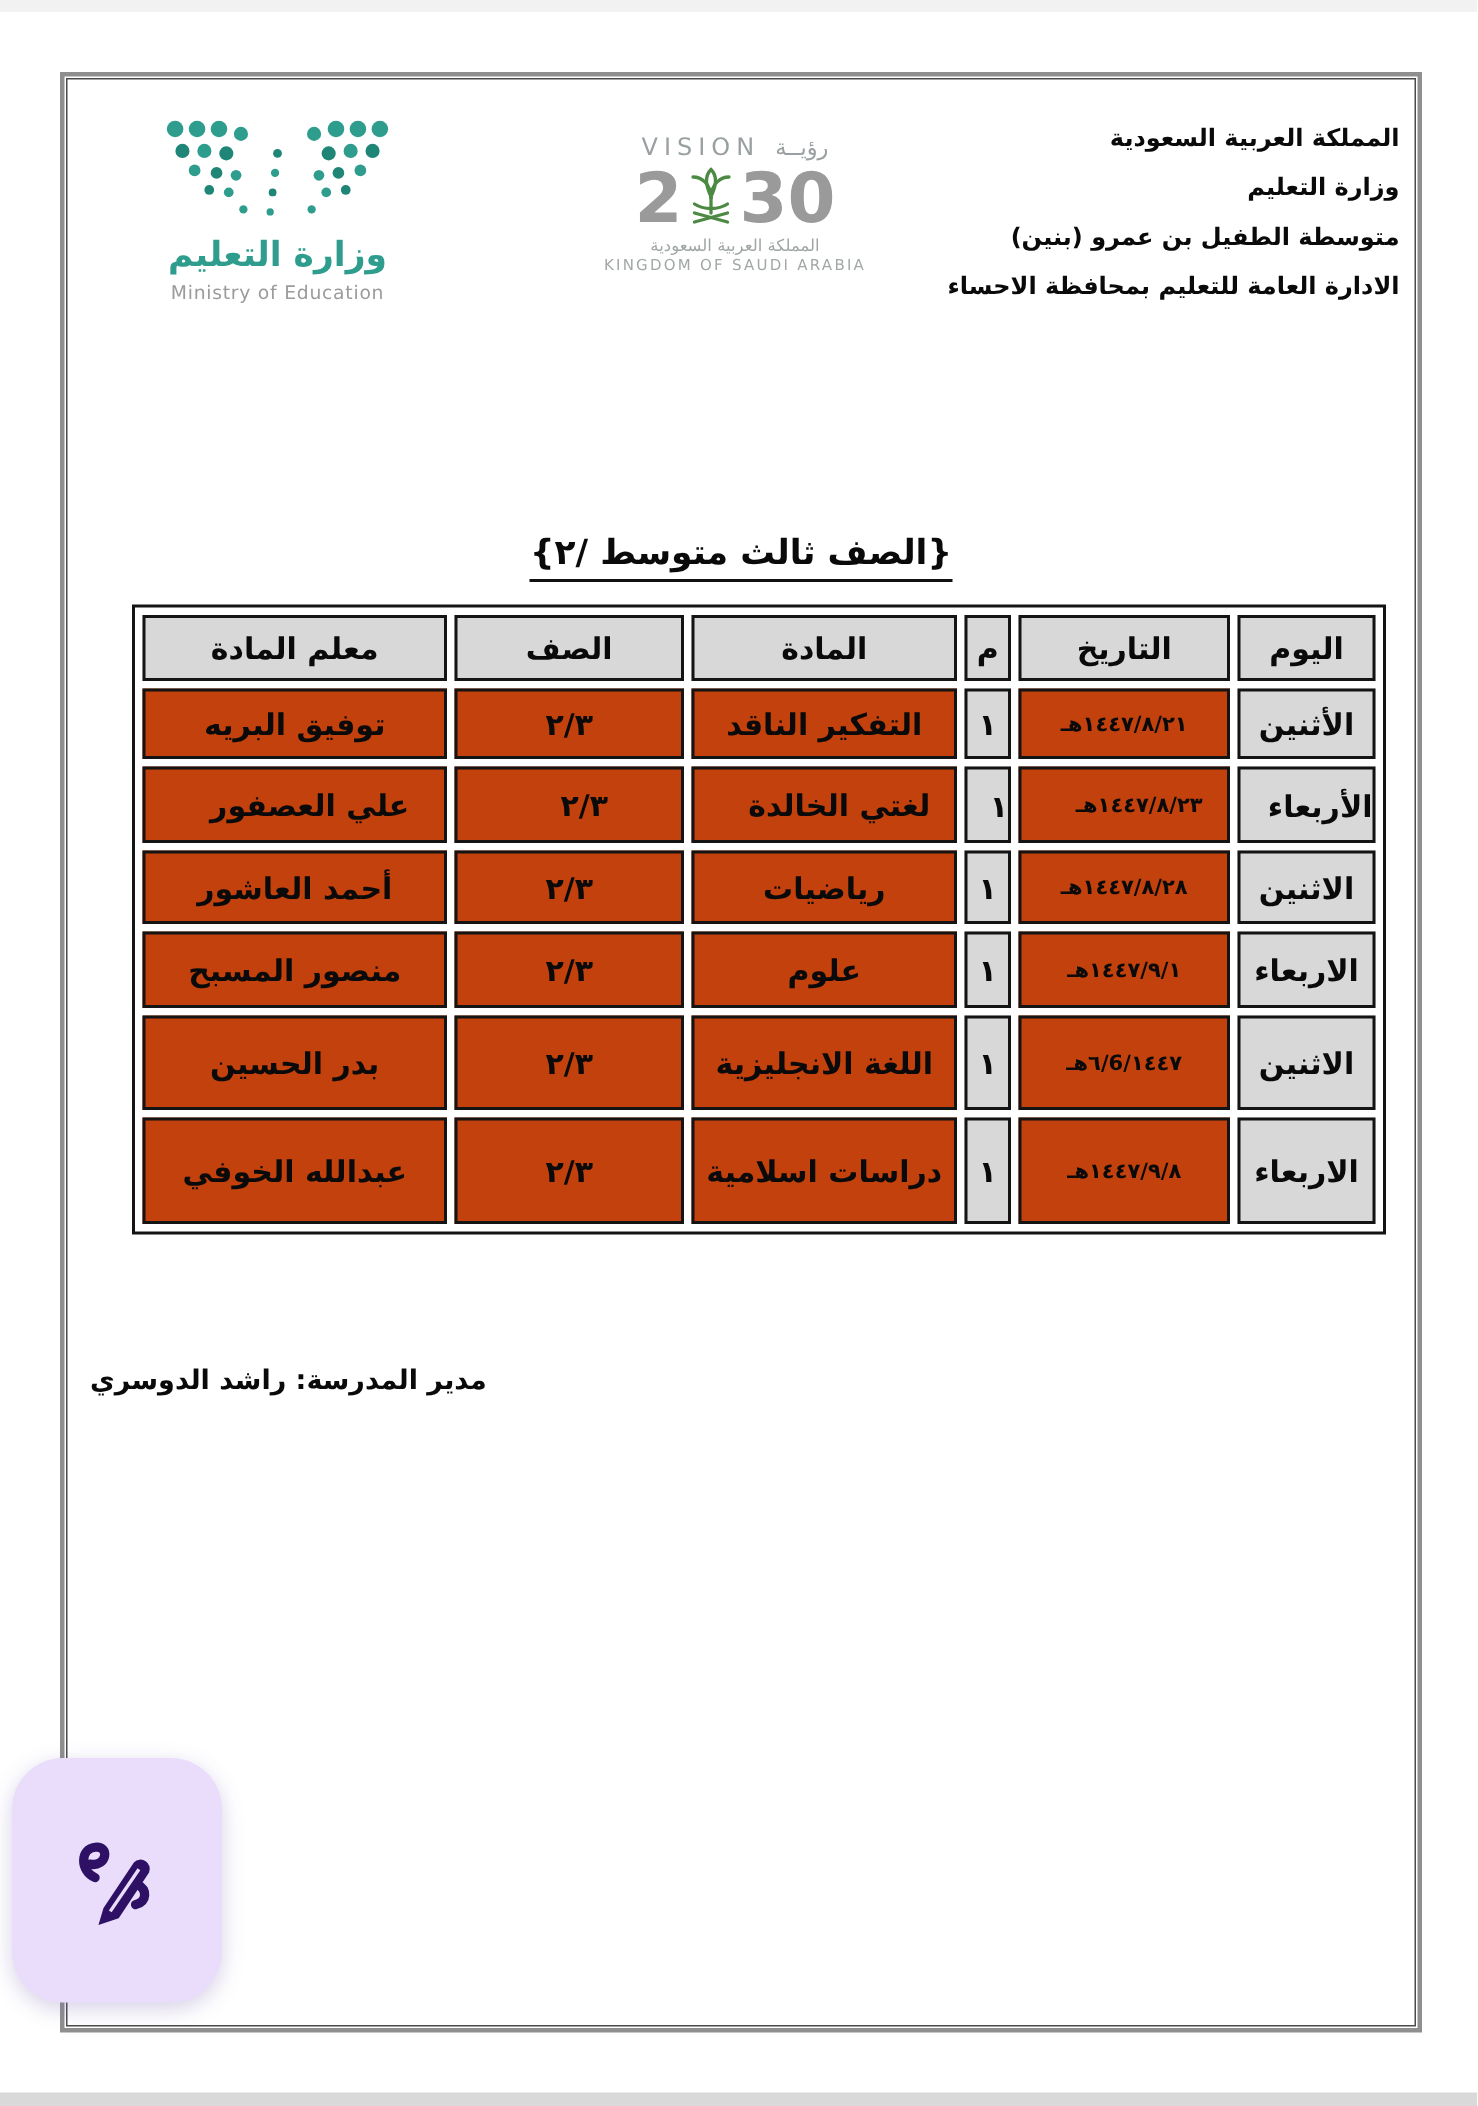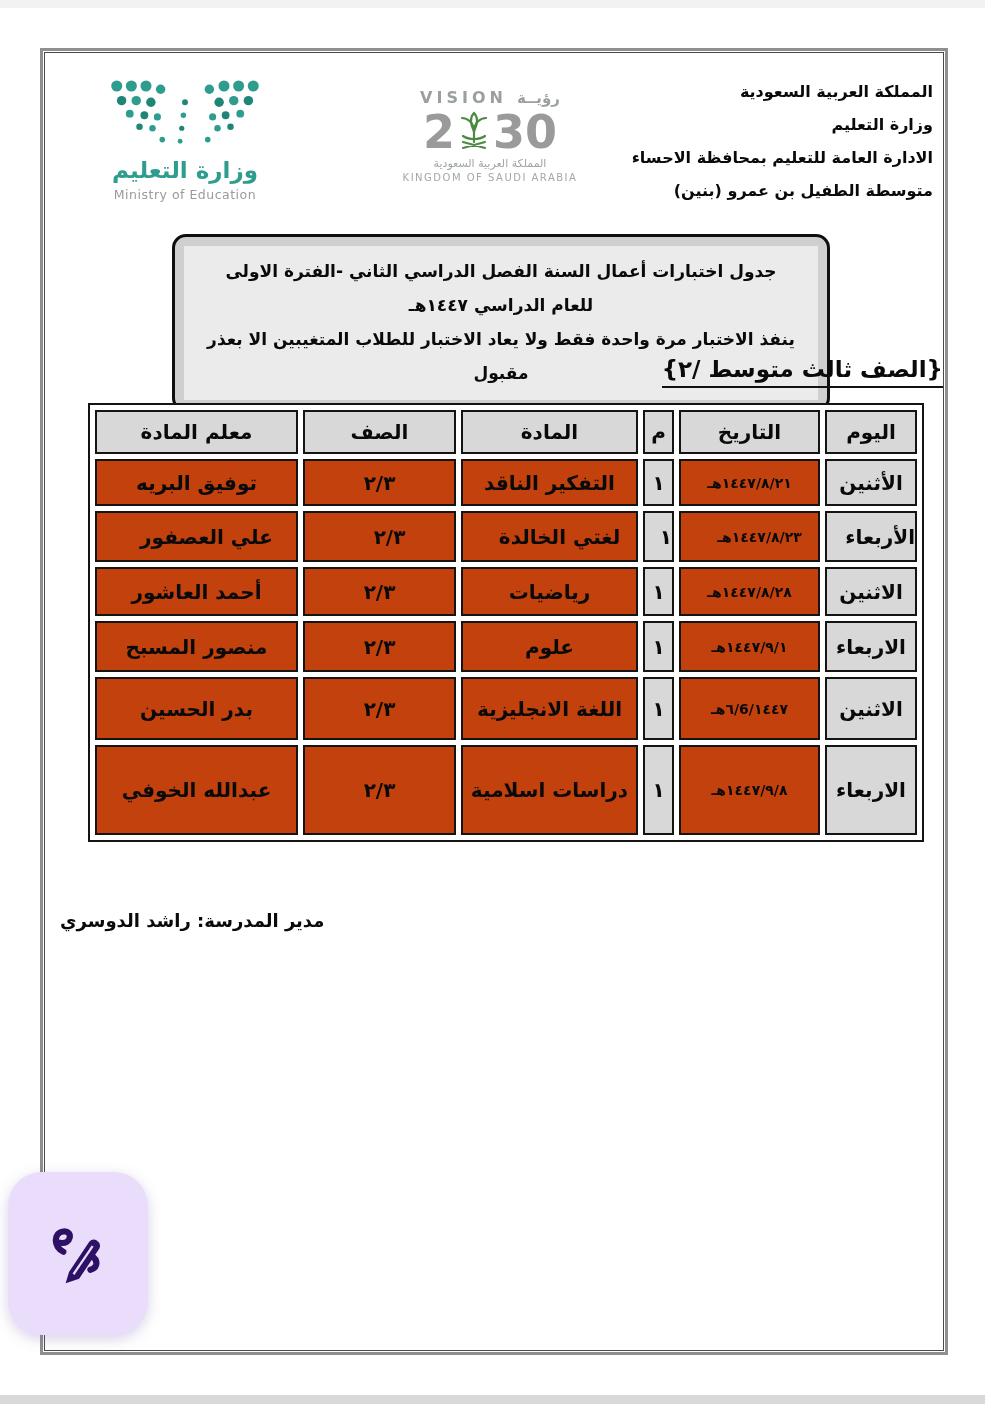--- a/index.html
+++ b/index.html
@@ -11,67 +11,67 @@
 
   .frame { position:absolute; left:40px; top:48px; width:908px; height:1307px; border:3px solid #8f8f8f; background:#fff; }
   .frame-inner { position:absolute; inset:1px; border:1px solid #4a4a4a; }
 
   
   .org-block { position:absolute; top:22px; right:10px; text-align:right; direction:rtl; font-weight:bold; font-size:16px; color:#0a0a0a; line-height:33px; }
   .moe-logo { position:absolute; left:35px; top:20px; width:210px; text-align:center; }
   .moe-logo .ar { color:#2f9d8d; font-weight:bold; font-size:23px; margin-top:2px; direction:rtl; }
   .moe-logo .en { color:#9b9b9b; font-size:12.5px; margin-top:4px; letter-spacing:.5px; }
   .vision { position:absolute; left:353px; top:35px; width:184px; text-align:center; color:#9aa0a2; }
-  .vision .row1 { font-size:16px; font-weight:bold; letter-spacing:4px; display:flex; justify-content:center; gap:10px; align-items:baseline; }
+  .vision .row1 { font-size:16px; font-weight:normal; letter-spacing:4px; display:flex; justify-content:center; gap:10px; align-items:baseline; }
   .vision .row1 .ar { letter-spacing:0; font-size:15px; }
   .vision .row2 { display:flex; justify-content:center; align-items:center; gap:2px; margin-top:2px; }
   .vision .big { font-size:46px; font-weight:bold; color:#9a9a9a; line-height:1; }
   .vision .row3 { font-size:11px; margin-top:2px; direction:rtl; color:#9fa6a4; }
   .vision .row4 { font-size:10px; letter-spacing:1.5px; margin-top:2px; color:#a2a8a6; }
 
   
   .notice-box { position:absolute; left:127px; top:181px; width:658px; border:3px solid #0e0e0e; border-radius:14px; background:#cfcfcf; padding:9px; }
   .notice-inner { background:#ebebeb; padding:8px 12px 10px; text-align:center; font-weight:bold; font-size:17px; line-height:34px; color:#0a0a0a; direction:rtl; }
 
-  .section-title { position:absolute; top:303px; left:0; width:100%; direction:rtl; }
+  .section-title { position:absolute; top:303px; left:0; width:100%; text-align:center; direction:rtl; }
   .section-title span { display:inline-block; font-weight:bold; font-size:23px; color:#0a0a0a; border-bottom:2.5px solid #111; padding-bottom:4px; }
 
   
   table.schedule { position:absolute; left:43px; top:350px; width:832px; border-collapse:separate; border-spacing:5px; border:2px solid #141414; table-layout:fixed; background:#fff; }
   .schedule th, .schedule td { border:2px solid #141414; text-align:center; vertical-align:middle; font-weight:bold; color:#0a0a0a; background:#c2410c; overflow:hidden; }
   .schedule th { font-size:20px; height:44px; }
   .schedule td { font-size:20px; }
   .schedule .shade { background:#d8d8d8;margin-top:19px; }
   .schedule td.date { font-size:14px; }
   .schedule tbody tr:nth-child(1) td { height:47px; }
   .schedule tbody tr:nth-child(2) td { height:51px;padding-left:20px; }
   .schedule tbody tr:nth-child(3) td { height:49px; }
   .schedule tbody tr:nth-child(4) td { height:51px; }
   .schedule tbody tr:nth-child(5) td { height:63px; }
-  .schedule tbody tr:nth-child(6) td { height:90px; }
+  .schedule tbody tr:nth-child(6) td { height:71px; }
 
   .principal { position:absolute; left:15px; top:857px; direction:rtl; font-weight:bold; font-size:18px; color:#0a0a0a; }
 
   
   .pen-btn { position:absolute; left:8px; top:1172px; width:140px; height:163px; border:none; border-radius:34px; background:#e9ddfb; cursor:pointer; z-index:5; box-shadow:0 4px 14px rgba(110,90,170,.28); display:flex; align-items:center; justify-content:center; }
 </style>
 </head>
 <body>
 
 <div class="screen">
   <div class="top-strip"></div>
 
   <div class="frame">
     <div class="frame-inner">
 
       <div class="org-block">
         <div>المملكة العربية السعودية</div>
         <div>وزارة التعليم</div>
+        <div>متوسطة الطفيل بن عمرو  (بنين)</div>
         <div>الادارة العامة للتعليم بمحافظة الاحساء</div>
-        <div>متوسطة الطفيل بن عمرو  (بنين)</div>
       </div>
 
       <div class="moe-logo">
         <svg width="200" height="78" viewBox="0 0 120 48">
           <g fill="#2f9d8d">
             <circle cx="18" cy="8" r="3.4"></circle>
               <circle cx="27" cy="8" r="3.4"></circle>
               <circle cx="36" cy="8" r="3.4"></circle>
               <circle cx="45" cy="10" r="2.9"></circle>
             <circle cx="21" cy="17" r="2.9" fill="#1f8577"></circle>
@@ -122,27 +122,20 @@
               <path d="M6 26 C12 30 22 30 28 26"></path>
               <path d="M6 32 L28 38 M28 32 L6 38"></path>
             </g>
           </svg>
           <span class="big">30</span>
         </div>
         <div class="row3">المملكة العربية السعودية</div>
         <div class="row4">KINGDOM OF SAUDI ARABIA</div>
       </div>
 
-      <div class="notice-box">
-        <div class="notice-inner">
-          <div>جدول اختبارات أعمال السنة الفصل الدراسي الثاني  -الفترة الاولى</div>
-          <div>للعام الدراسي ١٤٤٧هـ</div>
-          <div>ينفذ الاختبار مرة واحدة فقط ولا يعاد الاختبار  للطلاب المتغيبين الا بعذر مقبول</div>
-        </div>
-      </div>
 
       <div class="section-title">
         <span>{الصف ثالث متوسط /٢}</span>
       </div>
 
       <table class="schedule" dir="rtl">
         <colgroup>
           <col style="width:92px">
             <col style="width:141px">
             <col style="width:31px">

